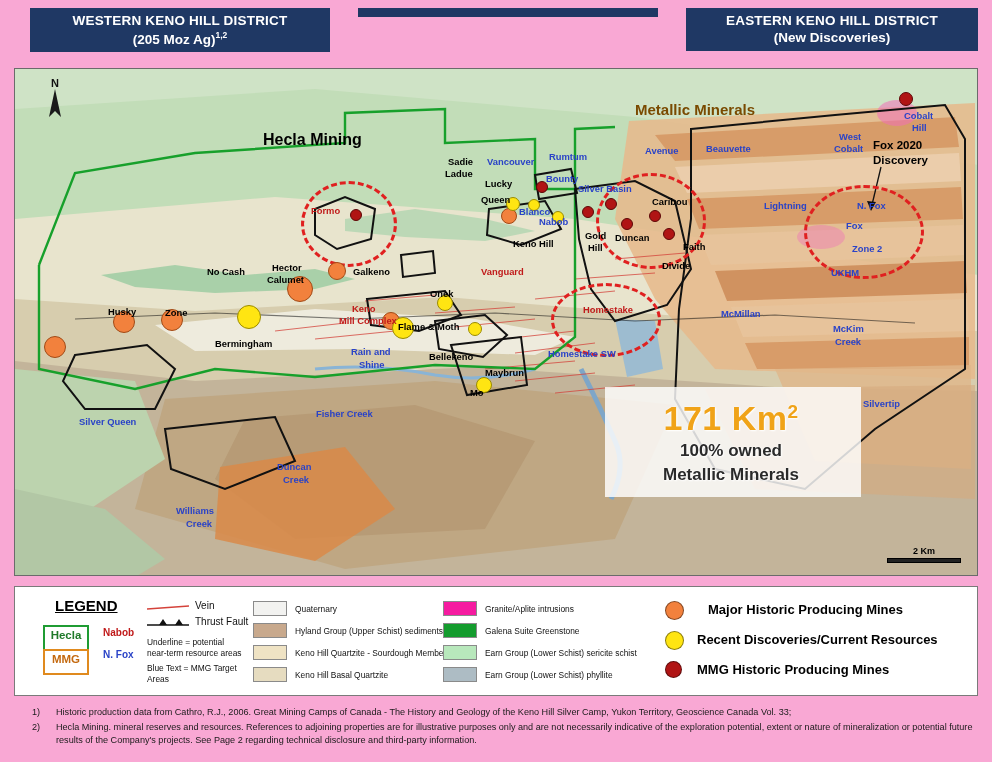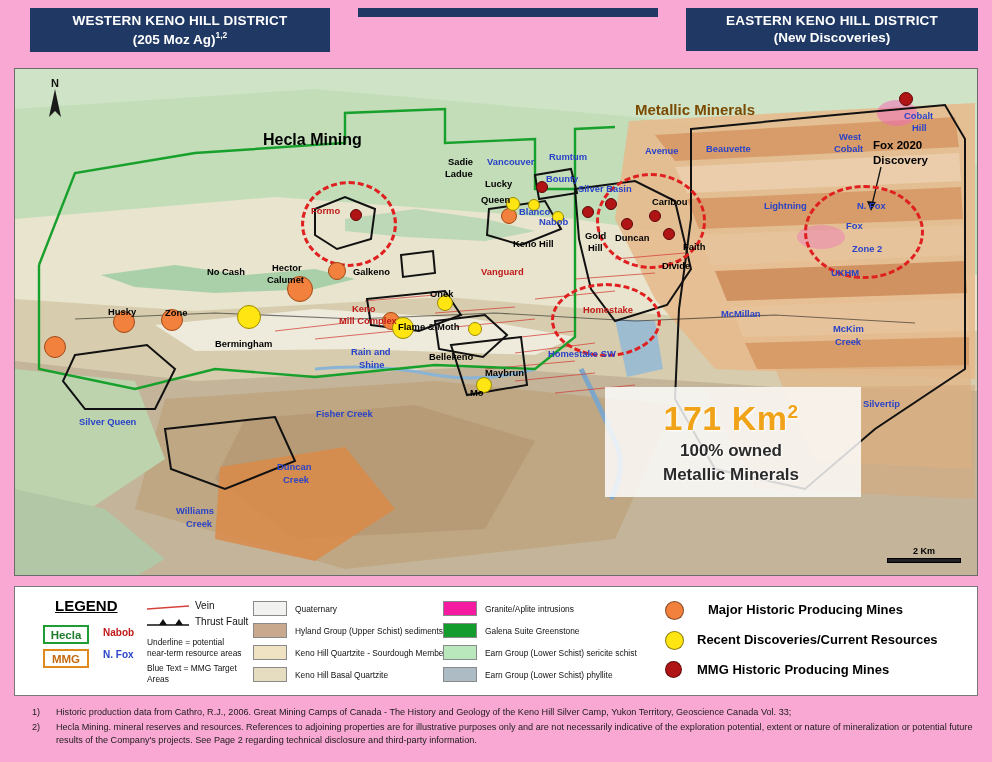--- a/index.html
+++ b/index.html
@@ -60,21 +60,21 @@
     border: 1px solid #7a7a7a;
     background: #ffffff;
   }
   .legend-title {
     position: absolute; left: 40px; top: 10px;
     font-size: 15px; font-weight: bold; color: #000;
     text-decoration: underline;
   }
   .lg-chip {
     position: absolute;
-    width: 46px; height: 19px;
+    width: 46px; height: 26px;
     border: 2px solid #1f9c33;
     background: #ffffff;
     font-size: 11.5px; font-weight: bold;
     color: #1f7a2a;
     text-align: center;
     line-height: 16px;
   }
   .lg-chip.mmg { border-color: #e08a1e; color: #c46a10; }
   .lg-sub {
     position: absolute;

